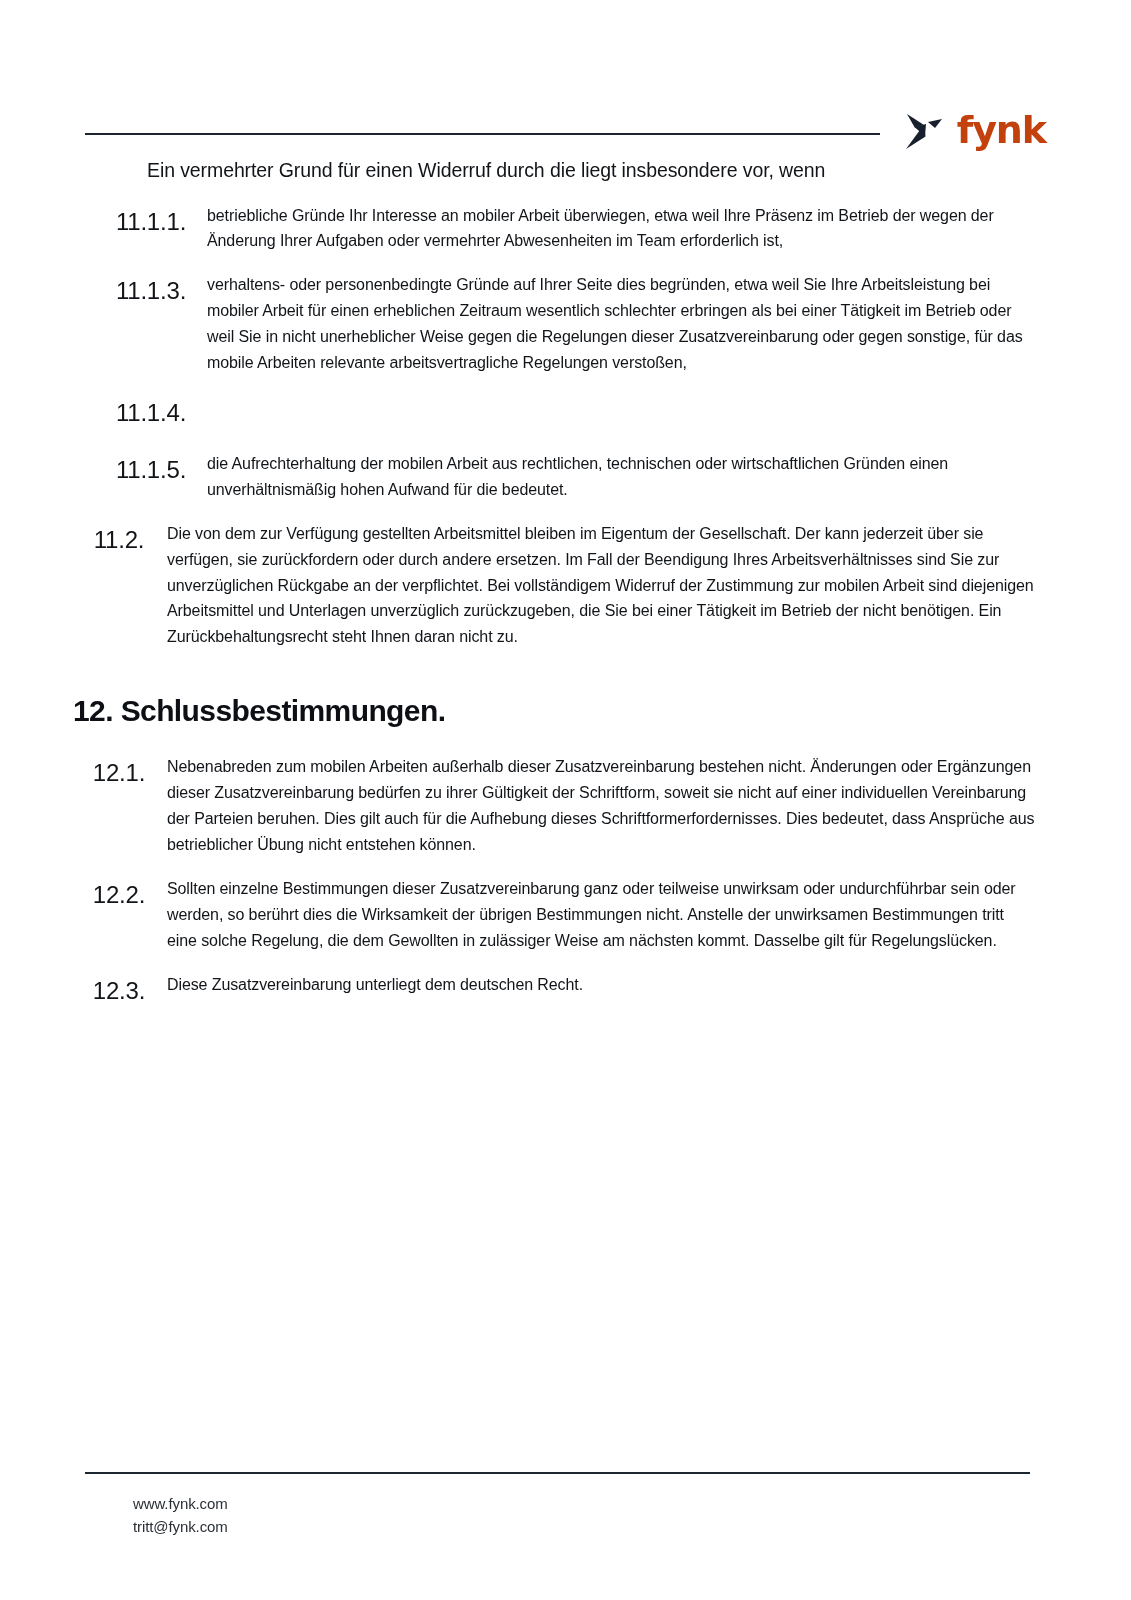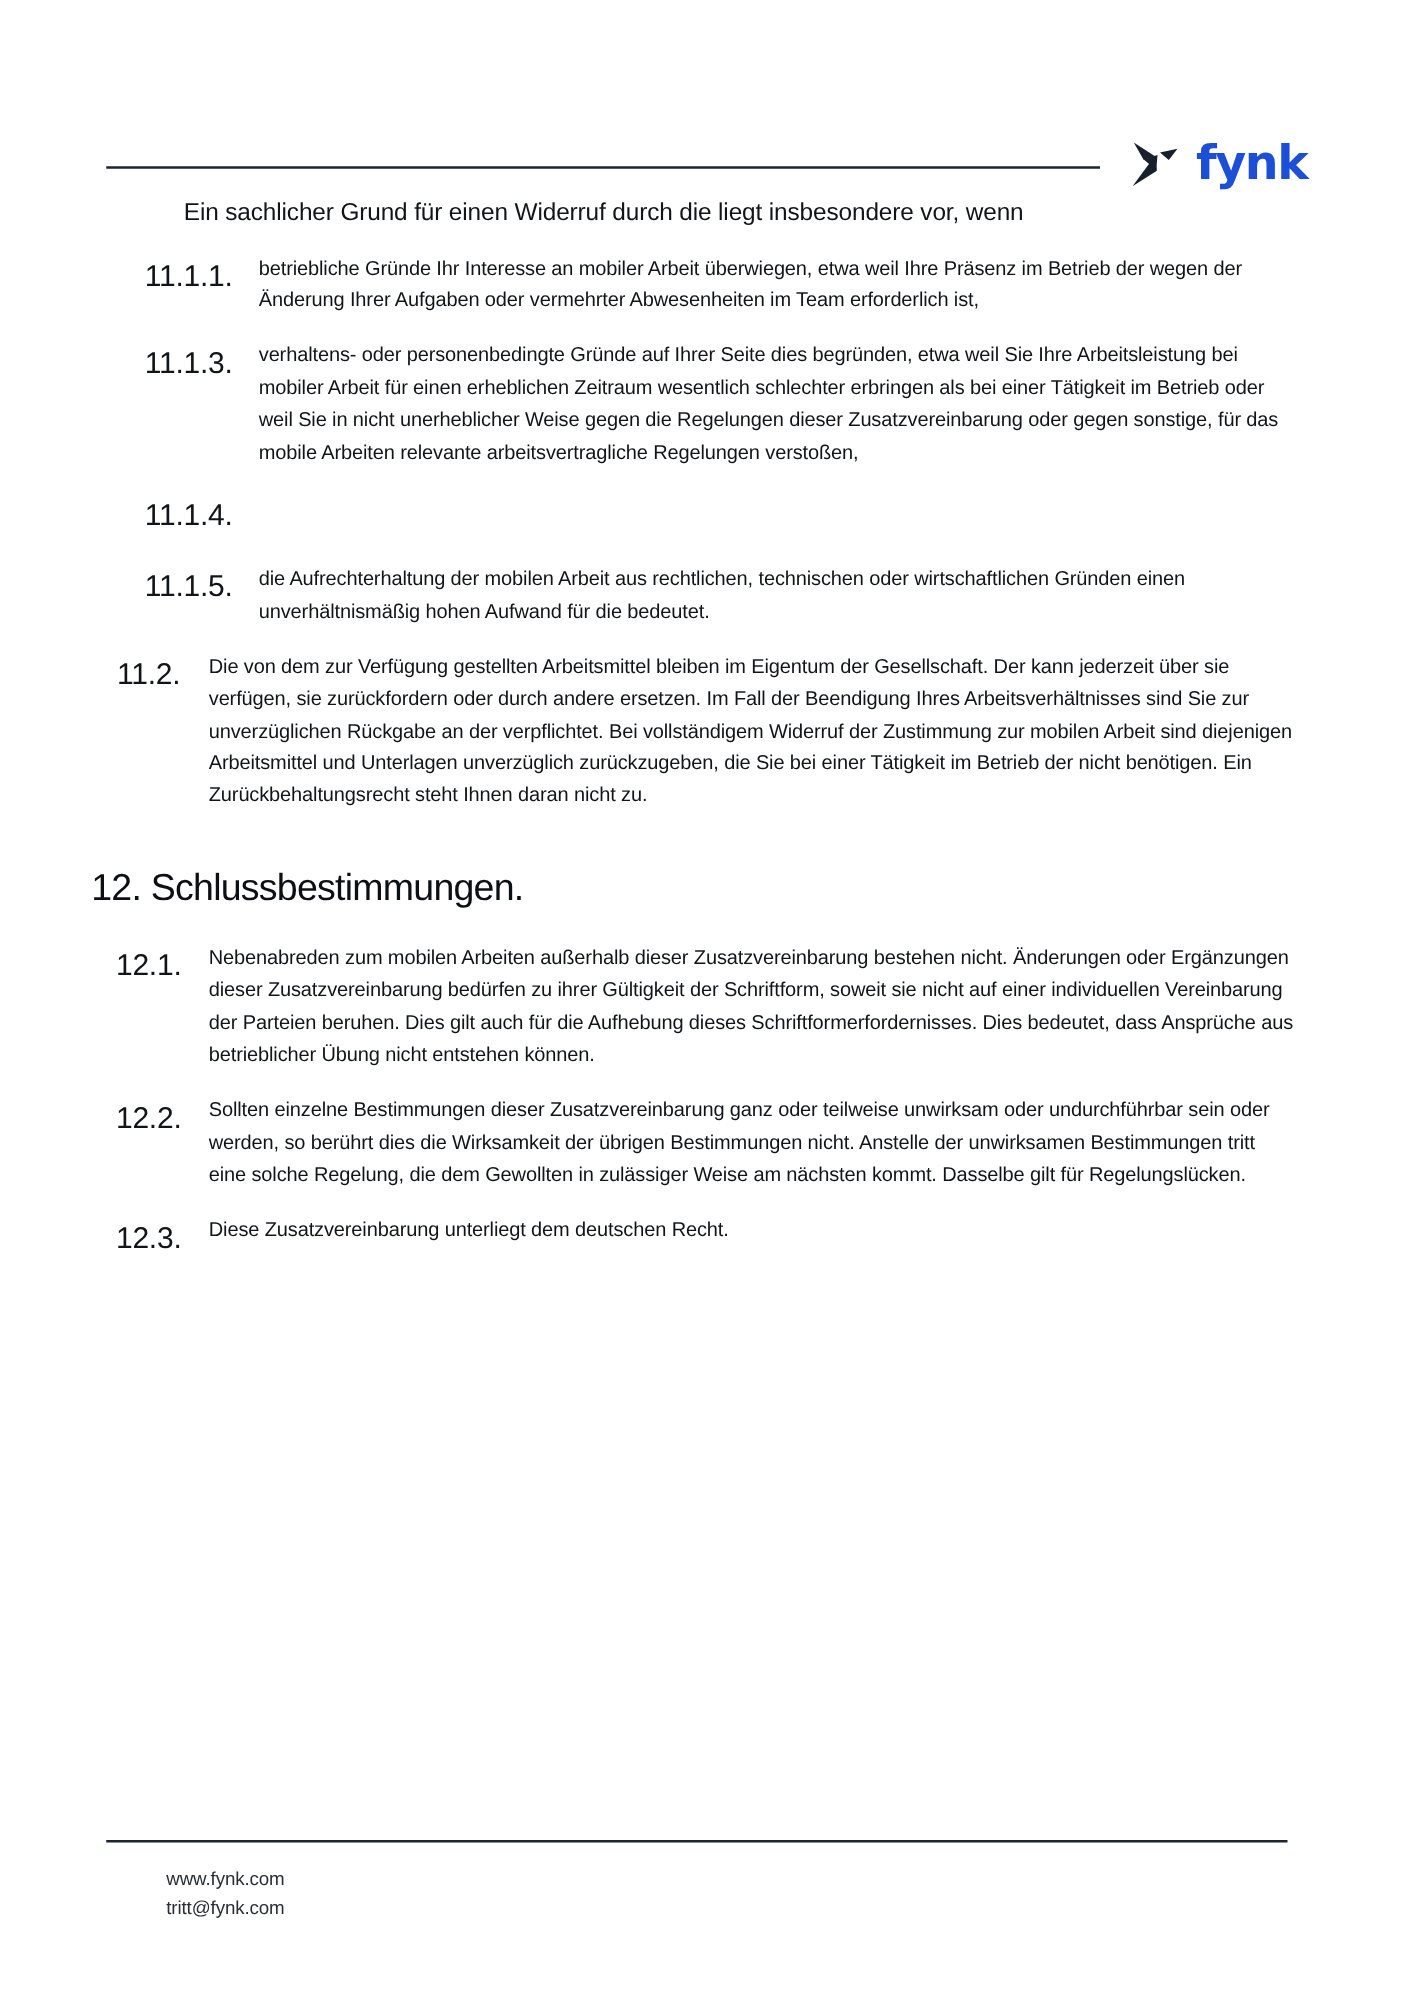--- a/index.html
+++ b/index.html
@@ -49,21 +49,21 @@
   .brand-mark {
     display: block;
     width: 46px;
     height: 44px;
   }
   .brand-name {
     font-family: "DejaVu Sans", sans-serif;
     font-size: 38px;
     font-weight: 700;
     letter-spacing: -1.1px;
-    color: #1d4ed8;
+    color: #c2410c;
     line-height: 1;
   }
 
   
   .content {
     position: absolute;
     top: 155px;
     left: 0;
     right: 0;
     padding: 0 85px;
@@ -102,21 +102,21 @@
   .level3 .clause-num { width: 88px; margin-left: 22px; }
   .level3 .clause-text { margin-left: 12px; padding-right: 8px; }
 
   
   .level2 .clause-num { width: 68px; margin-left: 0px; }
   .level2 .clause-text { margin-left: 14px; padding-right: 8px; }
 
   .section-heading {
     margin: 44px 0 26px -12px;
     font-size: 30px;
-    font-weight: 400;
+    font-weight: 700;
     letter-spacing: -0.6px;
     color: #0c0f14;
   }
 
   
   .page-footer {
     position: absolute;
     left: 85px;
     right: 101px;
     bottom: 62px;
@@ -152,21 +152,21 @@
         <path d="M13 19.5 L24 16 L23 28 Z" fill="#17202c"></path>
         <path d="M4 41 L22 16.5 L23.5 28.5 Z" fill="#17202c"></path>
         <path d="M26 14 L40 11 L33 20 Z" fill="#17202c"></path>
       </svg>
       <span class="brand-name">fynk</span>
     </div>
   </div>
 
   <div class="content">
 
-    <p class="lead">Ein sachlicher Grund für einen Widerruf durch die liegt insbesondere vor, wenn</p>
+    <p class="lead">Ein vermehrter Grund für einen Widerruf durch die liegt insbesondere vor, wenn</p>
 
     <div class="clause level3">
       <div class="clause-num">11.1.1.</div>
       <div class="clause-text">betriebliche Gründe Ihr Interesse an mobiler Arbeit überwiegen, etwa weil Ihre Präsenz im Betrieb der wegen der Änderung Ihrer Aufgaben oder vermehrter Abwesenheiten im Team erforderlich ist,</div>
     </div>
 
 
     <div class="clause level3">
       <div class="clause-num">11.1.3.</div>
       <div class="clause-text">verhaltens- oder personenbedingte Gründe auf Ihrer Seite dies begründen, etwa weil Sie Ihre Arbeitsleistung bei mobiler Arbeit für einen erheblichen Zeitraum wesentlich schlechter erbringen als bei einer Tätigkeit im Betrieb oder weil Sie in nicht unerheblicher Weise gegen die Regelungen dieser Zusatzvereinbarung oder gegen sonstige, für das mobile Arbeiten relevante arbeitsvertragliche Regelungen verstoßen,</div>

